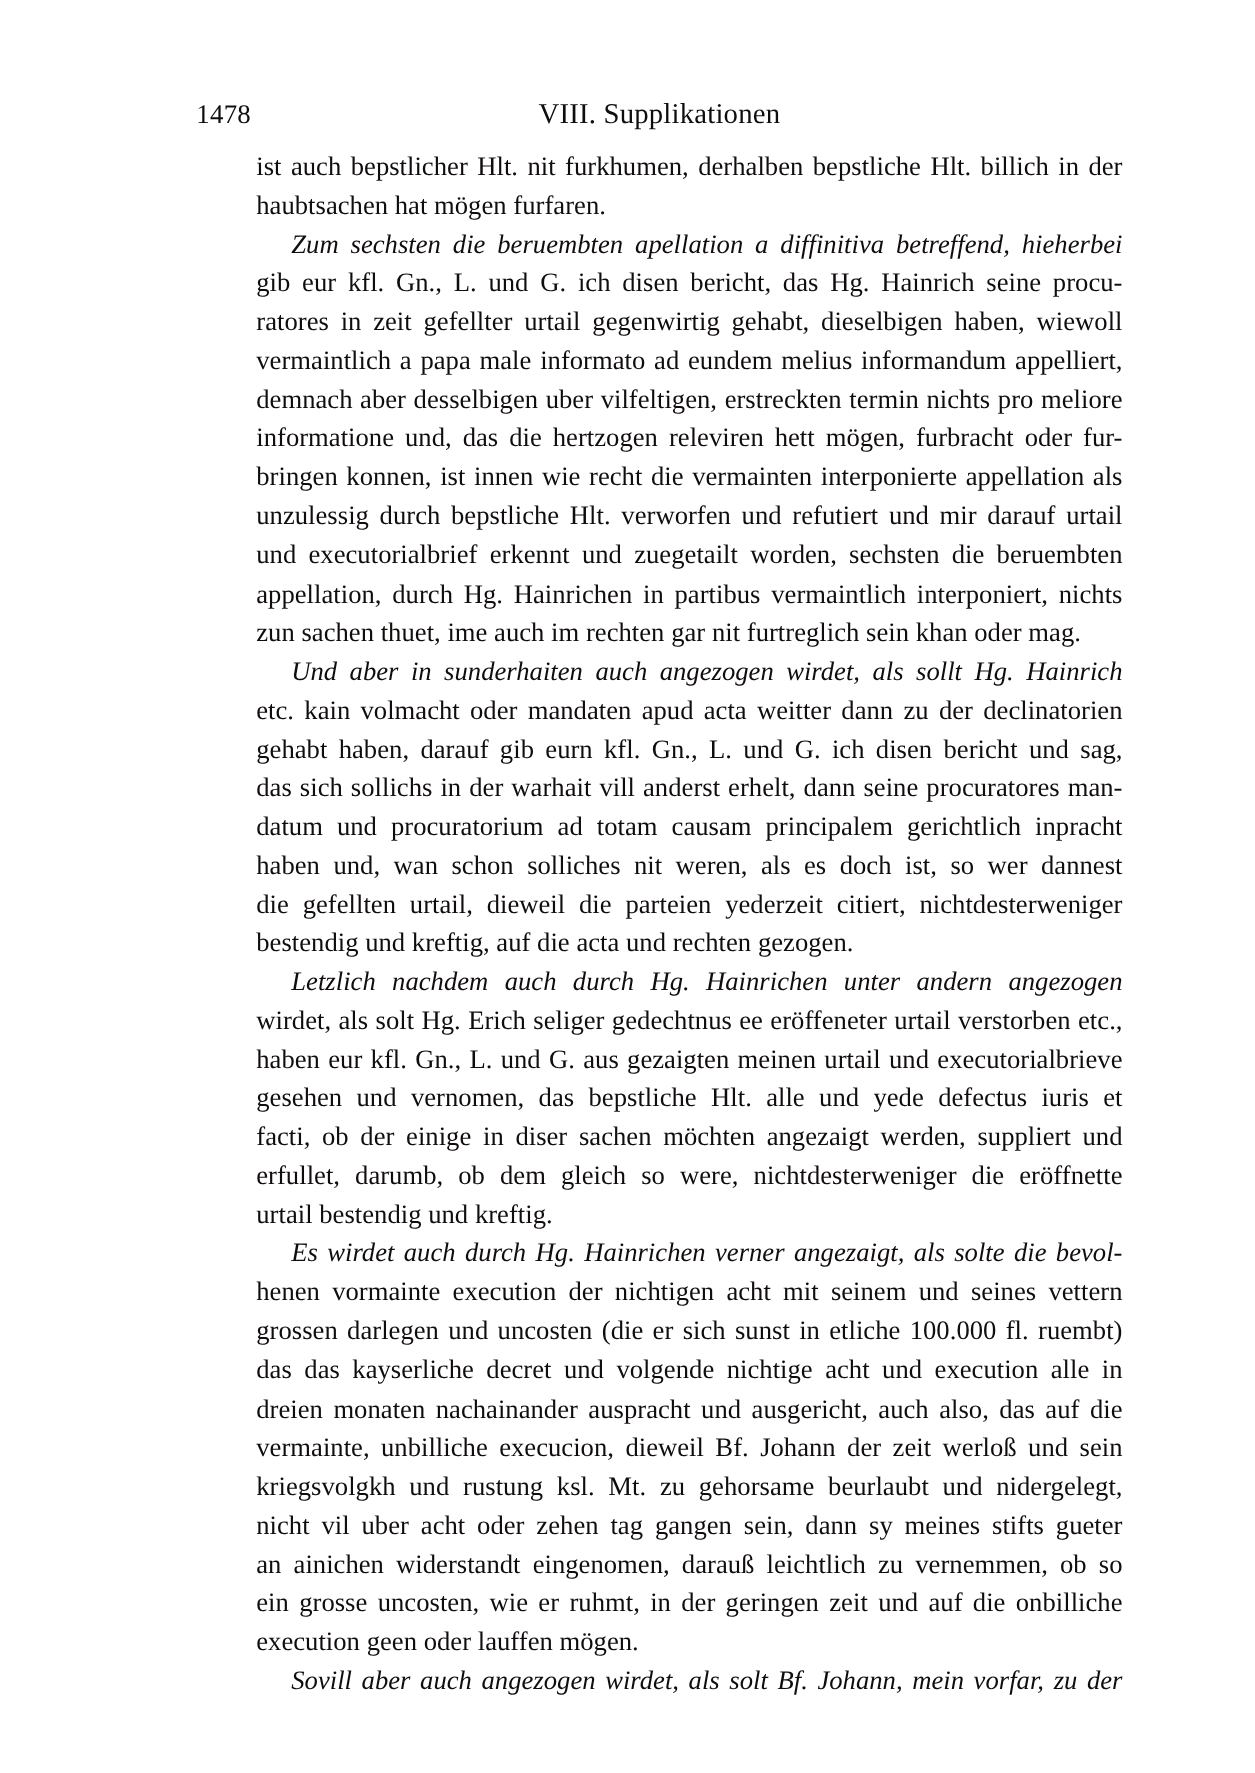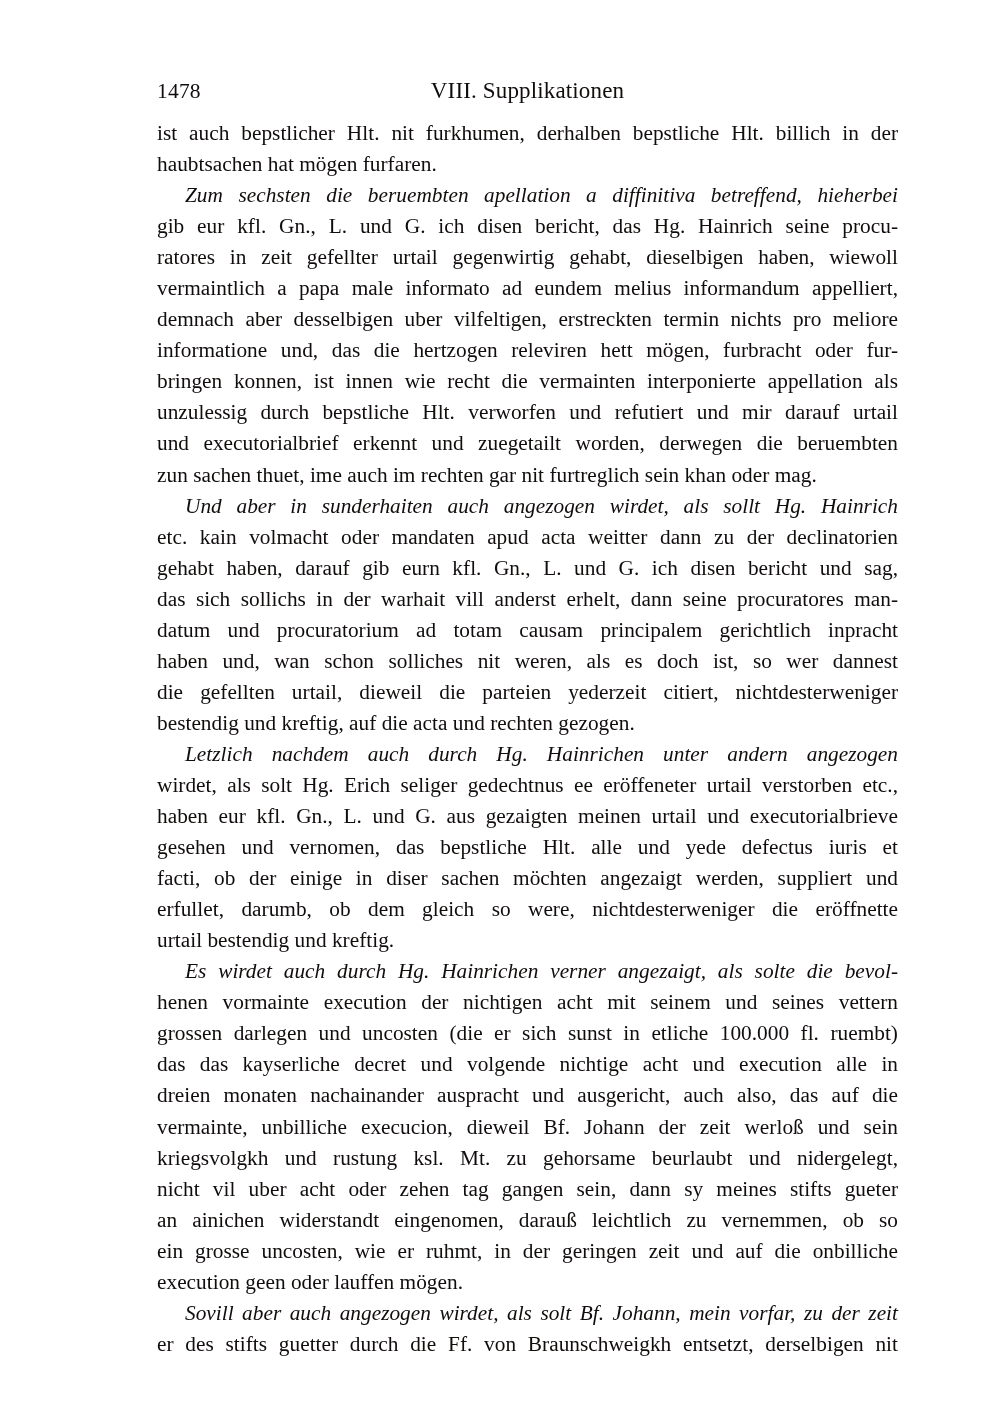--- a/index.html
+++ b/index.html
@@ -60,20 +60,21 @@
     text-align-last: left;
     hyphens: none;
     letter-spacing: 0.02px;
   }
   
   .ln {
     display: block;
     text-align: justify;
     text-align-last: justify;
     white-space: pre-wrap;
+    margin-left: 48px;
   }
   .ln.last {
     text-align-last: left;
   }
   .ln.indent {
     text-indent: 28px;
     font-style: italic;
   }
   
 </style>
@@ -94,21 +95,22 @@
       </p>
       <p class="para" id="para-2">
         <span class="ln indent">Zum sechsten die beruembten apellation a diffinitiva betreffend, hieherbei</span>
         <span class="ln">gib eur kfl. Gn., L. und G. ich disen bericht, das Hg. Hainrich seine procu-</span>
         <span class="ln">ratores in zeit gefellter urtail gegenwirtig gehabt, dieselbigen haben, wiewoll</span>
         <span class="ln">vermaintlich a papa male informato ad eundem melius informandum appelliert,</span>
         <span class="ln">demnach aber desselbigen uber vilfeltigen, erstreckten termin nichts pro meliore</span>
         <span class="ln">informatione und, das die hertzogen releviren hett mögen, furbracht oder fur-</span>
         <span class="ln">bringen konnen, ist innen wie recht die vermainten interponierte appellation als</span>
         <span class="ln">unzulessig durch bepstliche Hlt. verworfen und refutiert und mir darauf urtail</span>
-        <span class="ln">und executorialbrief erkennt und zuegetailt worden, derwegen die beruembten</span>
+        <span class="ln">und executorialbrief erkennt und zuegetailt worden, sechsten die beruembten</span>
+        <span class="ln">appellation, durch Hg. Hainrichen in partibus vermaintlich interponiert, nichts</span>
         <span class="ln last">zun sachen thuet, ime auch im rechten gar nit furtreglich sein khan oder mag.</span>
       </p>
       <p class="para" id="para-3">
         <span class="ln indent">Und aber in sunderhaiten auch angezogen wirdet, als sollt Hg. Hainrich</span>
         <span class="ln">etc. kain volmacht oder mandaten apud acta weitter dann zu der declinatorien</span>
         <span class="ln">gehabt haben, darauf gib eurn kfl. Gn., L. und G. ich disen bericht und sag,</span>
         <span class="ln">das sich sollichs in der warhait vill anderst erhelt, dann seine procuratores man-</span>
         <span class="ln">datum und procuratorium ad totam causam principalem gerichtlich inpracht</span>
         <span class="ln">haben und, wan schon solliches nit weren, als es doch ist, so wer dannest</span>
         <span class="ln">die gefellten urtail, dieweil die parteien yederzeit citiert, nichtdesterweniger</span>

